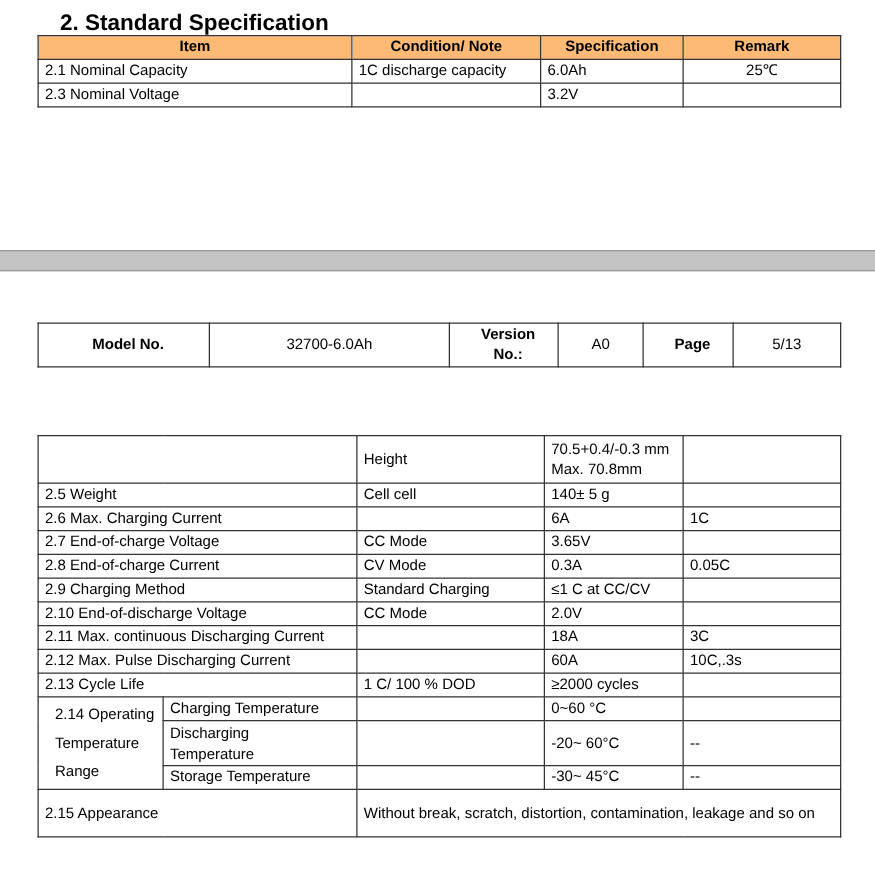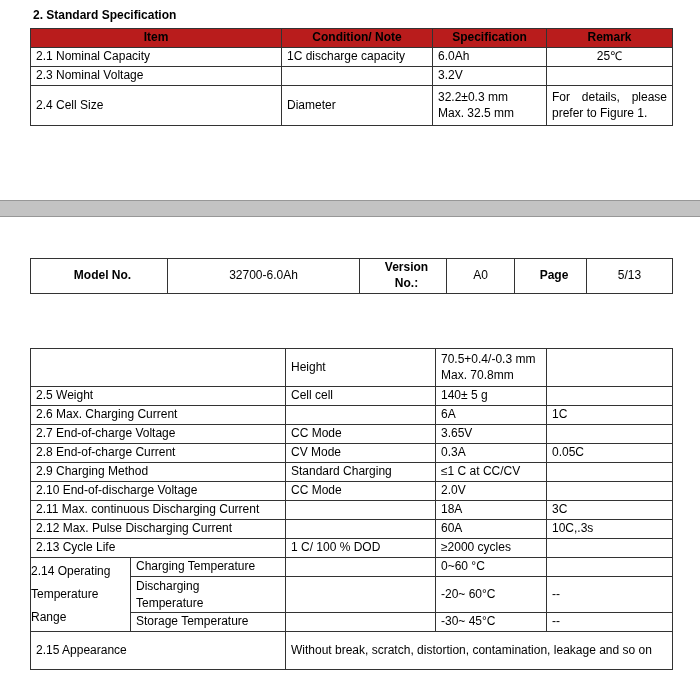--- a/index.html
+++ b/index.html
@@ -5,39 +5,39 @@
   * { box-sizing: border-box; margin: 0; padding: 0; }
   html, body { background: #ffffff; }
   body {
     width: 700px; height: 700px;
     font-family: "Liberation Sans", sans-serif;
     color: #000;
   }
   .page { position: relative; width: 700px; height: 700px; background: #ffffff; overflow: hidden; }
 
   .section-title {
-    position: absolute; top: 8px; left: 33px;
-    font-size: 12px; font-weight: bold;
+    position: absolute; top: 8px; left: 48px;
+    font-size: 18px; font-weight: bold;
   }
 
   table { border-collapse: collapse; table-layout: fixed; position: absolute; background: #fff; }
   td, th {
     border: 1px solid #333;
     font-size: 12px;
     padding: 1px 5px;
     vertical-align: middle;
     overflow: hidden;
     line-height: 1.3;
     text-align: left;
   }
 
   
   .spec-table { top: 28px; left: 30px; width: 642px; }
   .spec-table thead th {
-    background: #b91c1c; font-weight: bold; text-align: center; height: 19px;
+    background: #fdba74; font-weight: bold; text-align: center; height: 19px;
   }
   tr.h19 td { height: 19px; }
   tr.h38 td { height: 38px; }
   tr.h40 td { height: 40px; }
   .justify { text-align: justify; }
 
   
   .page-break {
     position: absolute; left: 0; top: 200px; width: 700px; height: 17px;
     background: #c3c3c3;
@@ -45,21 +45,21 @@
   }
 
   
   .doc-header { top: 258px; left: 30px; width: 642px; }
   .doc-header td { text-align: center; height: 35px; }
   .doc-header td.lbl { font-weight: bold; padding-left: 12px; }
 
   
   .cont-table { top: 348px; left: 30px; width: 642px; border-radius: 14px; }
   tr.h36 td { height: 36px; }
-  .temp-label { padding: 2px 2px 2px 0; line-height: 1.9; vertical-align: middle; }
+  .temp-label { padding: 2px 2px 2px 13px; line-height: 1.9; vertical-align: middle; }
   .wrap-narrow { display: inline-block; max-width: 82px; line-height: 1.35; vertical-align: middle; }
 </style>
 </head>
 <body>
 
 <div class="page">
 
   <div class="section-title">2. Standard Specification</div>
 
   <table class="spec-table">
@@ -82,29 +82,20 @@
         <td>2.1 Nominal Capacity</td>
         <td>1C discharge capacity</td>
         <td>6.0Ah</td>
         <td style="text-align:center">25℃</td>
       </tr>
       <tr class="h19">
         <td>2.3 Nominal Voltage</td>
         <td></td>
         <td>3.2V</td>
         <td></td>
-      </tr>
-      <tr class="h40">
-        <td>2.4 Cell Size</td>
-        <td>Diameter</td>
-        <td>
-          <div>32.2±0.3 mm</div>
-          <div>Max. 32.5 mm</div>
-        </td>
-        <td class="justify">For details, please prefer to Figure 1.</td>
       </tr>
     </tbody>
   </table>
 
   <div class="page-break"></div>
 
   <table class="doc-header">
     <colgroup>
       <col style="width:137px">
         <col style="width:192px">

